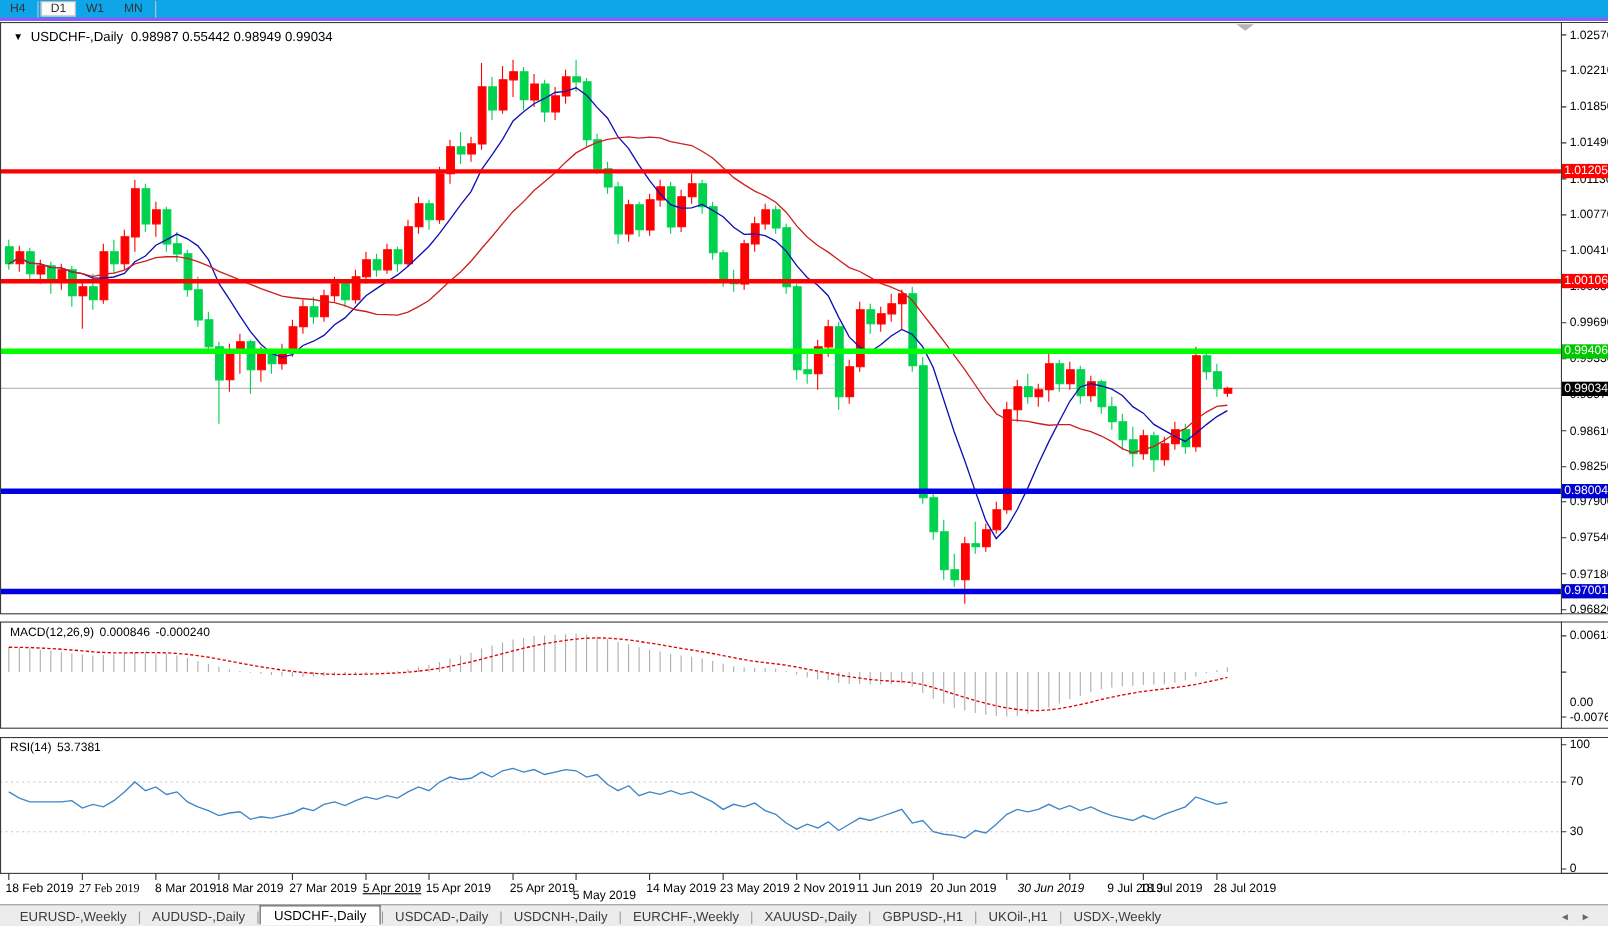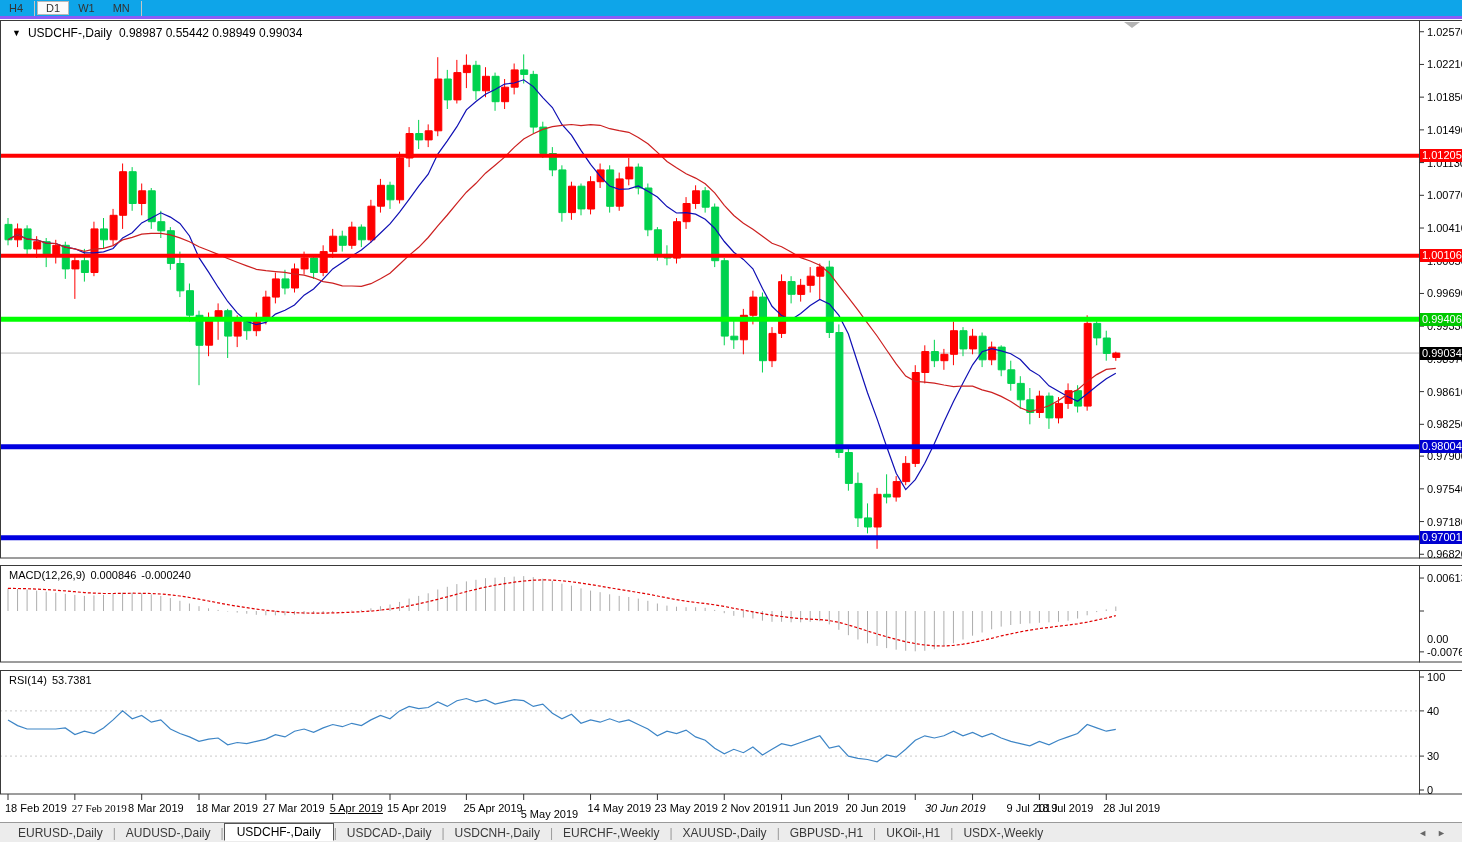--- a/index.html
+++ b/index.html
@@ -124,32 +124,32 @@
     <div class="lbl" style="left: 1427px; top: 385.602px;">0.98610</div>
     <div class="lbl" style="left: 1427px; top: 418.318px;">0.98250</div>
     <div class="lbl" style="left: 1427px; top: 450.125px;">0.97900</div>
     <div class="lbl" style="left: 1427px; top: 482.842px;">0.97540</div>
     <div class="lbl" style="left: 1427px; top: 515.558px;">0.97180</div>
     <div class="lbl" style="left: 1427px; top: 548.274px;">0.96820</div>
     <div class="lbl" style="left: 1427px; top: 572.043px;">0.00613</div>
     <div class="lbl" style="left: 1427px; top: 605px; margin-top: 28px;">0.00</div>
     <div class="lbl" style="left: 1427px; top: 645.86px;">-0.007612</div>
     <div class="lbl" style="left: 1427px; top: 671px;">100</div>
-    <div class="lbl" style="left: 1427px; top: 704.9px;">40</div>
+    <div class="lbl" style="left: 1427px; top: 704.9px;">70</div>
     <div class="lbl" style="left: 1427px; top: 750.1px;">30</div>
     <div class="lbl" style="left: 1427px; top: 784px;">0</div>
     <div class="badge" style="top: 149.273px; background: rgb(255, 0, 0);">1.01205</div>
     <div class="badge" style="top: 249.148px; background: rgb(255, 0, 0);">1.00106</div>
     <div class="badge" style="top: 312.763px; background: rgb(0, 200, 0);">0.99406</div>
     <div class="badge" style="top: 440.174px; background: rgb(0, 0, 208);">0.98004</div>
     <div class="badge" style="top: 531.325px; background: rgb(0, 0, 208);">0.97001</div>
     <div class="badge" style="top: 346.569px; background: rgb(0, 0, 0);">0.99034</div>
     <div class="lbl" style="left: 5px; top: 802px;">18 Feb 2019</div>
     <div class="lbl" style="left: 71.85px; top: 802px; font-family: Liberation Serif, serif;">27 Feb 2019</div>
-    <div class="lbl" style="left: 128px; top: 802px;">8 Mar 2019</div>
+    <div class="lbl" style="left: 141px; top: 802px;">8 Mar 2019</div>
     <div class="lbl" style="left: 196px; top: 802px;">18 Mar 2019</div>
     <div class="lbl" style="left: 262.85px; top: 802px;">27 Mar 2019</div>
     <div class="lbl" style="left: 329.7px; top: 802px; text-decoration: underline;">5 Apr 2019</div>
     <div class="lbl" style="left: 387px; top: 802px;">15 Apr 2019</div>
     <div class="lbl" style="left: 463.4px; top: 802px;">25 Apr 2019</div>
     <div class="lbl" style="left: 520.7px; top: 808px;">5 May 2019</div>
     <div class="lbl" style="left: 587.55px; top: 802px;">14 May 2019</div>
     <div class="lbl" style="left: 654.4px; top: 802px;">23 May 2019</div>
     <div class="lbl" style="left: 721.25px; top: 802px;">2 Nov 2019</div>
     <div class="lbl" style="left: 778.55px; top: 802px;">11 Jun 2019</div>
@@ -172,21 +172,21 @@
   <span>-0.000240</span>
 </div>
 <div class="panel-label" style="top:674px">
   <span>RSI(14)</span>
   <span>53.7381</span>
 </div>
 
 <div class="tabbar">
   <span style="width:8px"></span>
   <span id="tabs-host" style="display:flex;align-items:center">
-      <span class="tab">EURUSD-,Daily</span>
+      <span class="tab">EURUSD-,Weekly</span>
       <span class="tab-sep">|</span>
       <span class="tab">AUDUSD-,Daily</span>
       <span class="tab-sep">|</span>
       <span class="tab active">USDCHF-,Daily</span>
       <span class="tab-sep">|</span>
       <span class="tab">USDCAD-,Daily</span>
       <span class="tab-sep">|</span>
       <span class="tab">USDCNH-,Daily</span>
       <span class="tab-sep">|</span>
       <span class="tab">EURCHF-,Weekly</span>

